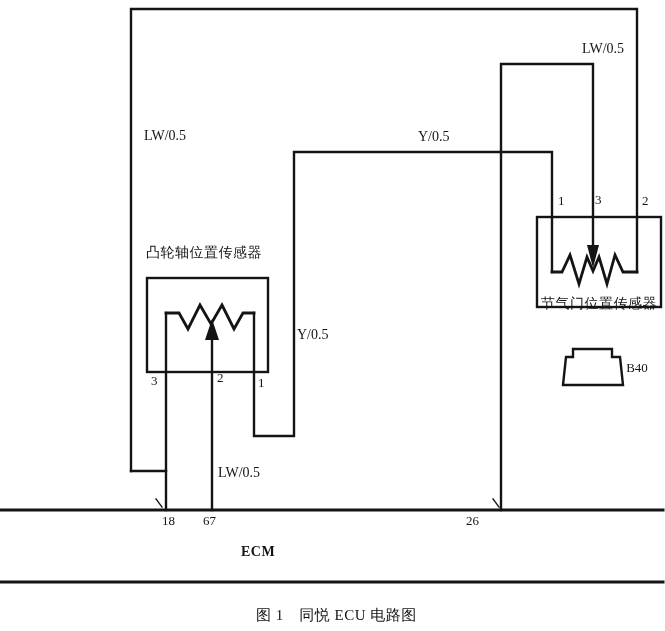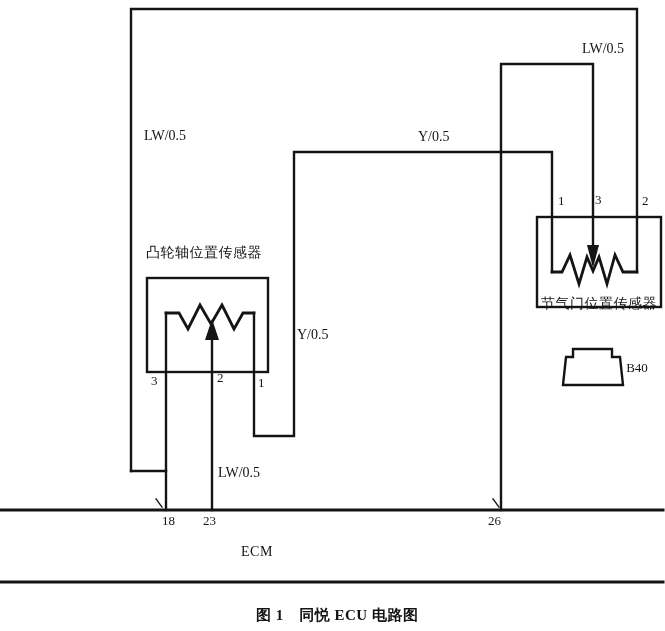--- a/index.html
+++ b/index.html
@@ -20,21 +20,21 @@
     white-space: nowrap;
     color: #141414;
   }
   .cn { letter-spacing: 0.5px; }
   .pin { font-size: 13px; }
   .b40 { width: 60px; text-align: center; font-size: 13px; }
   .ecm-name { font-size: 14px; letter-spacing: 0.5px; }
   .caption {
     position: absolute;
     font-size: 15px;
-    font-weight: bold;
+    font-weight: normal;
     letter-spacing: 0.5px;
     white-space: nowrap;
     color: #141414;
   }
 </style>
 </head>
 <body>
 
 <div class="stage">
 
@@ -77,19 +77,19 @@
   <div class="lbl pin" style="left:217px; top:371px;">2</div>
   <div class="lbl pin" style="left:258px; top:376px;">1</div>
 
   <div class="lbl cn" style="left:541px; top:297px;">节气门位置传感器</div>
   <div class="lbl pin" style="left:558px; top:194px;">1</div>
   <div class="lbl pin" style="left:595px; top:193px;">3</div>
   <div class="lbl pin" style="left:642px; top:194px;">2</div>
   <div class="lbl b40" style="left:563px; top:361px;padding-left:44px;">B40</div>
 
   <div class="lbl pin" style="left:162px; top:514px;">18</div>
-  <div class="lbl pin" style="left:203px; top:514px;">23</div>
-  <div class="lbl pin" style="left:488px; top:514px;">26</div>
-  <div class="lbl ecm-name" style="left:241px; top:545px;">ECM</div>
+  <div class="lbl pin" style="left:203px; top:514px;">67</div>
+  <div class="lbl pin" style="left:466px; top:514px;">26</div>
+  <div class="lbl ecm-name" style="left:241px; top:545px;font-weight:bold;">ECM</div>
 
   <div class="caption" style="left:256px; top:606px;">图 1　同悦 ECU 电路图</div>
 
 </div>
 
 </body></html>

